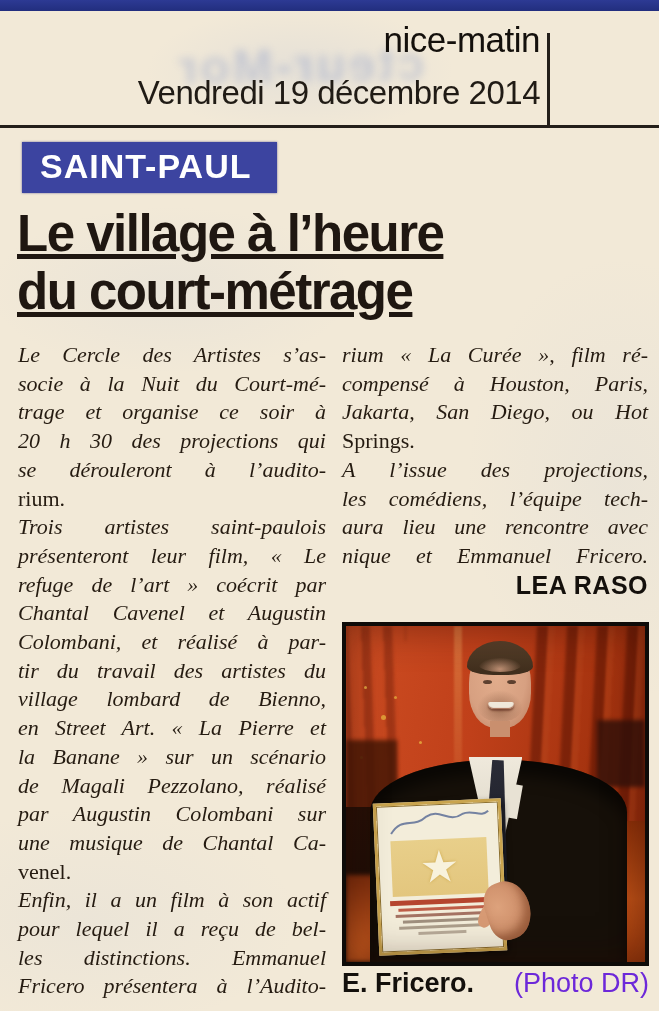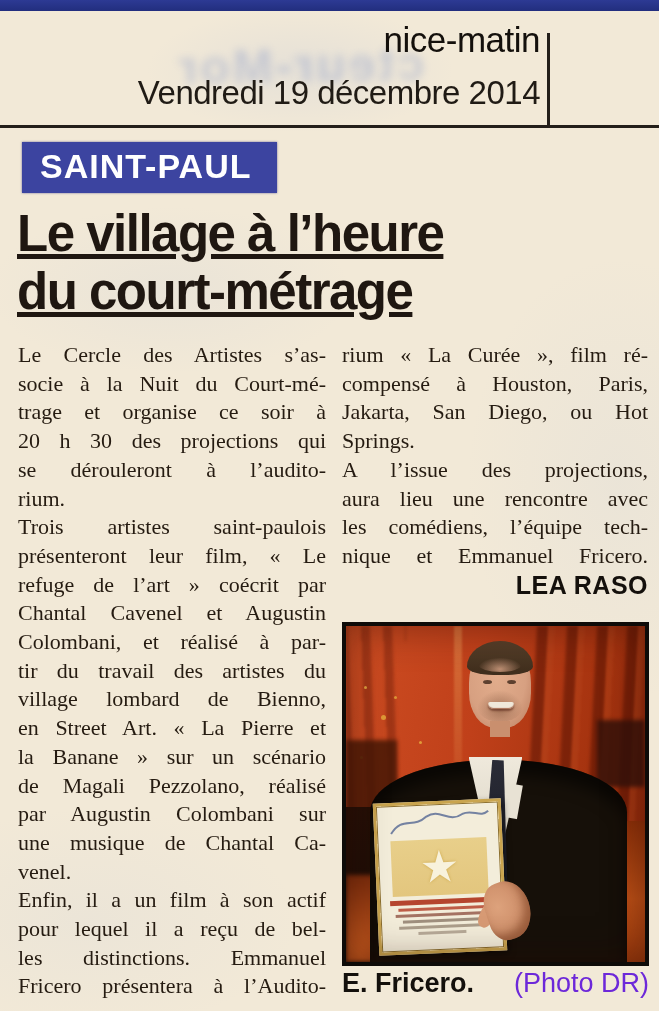--- a/index.html
+++ b/index.html
@@ -29,21 +29,21 @@
     padding:7px 26px 10px 18px;box-shadow:0 0 2px rgba(30,30,120,.6);}
   .banner span{color:#fff;font-weight:bold;font-size:34px;letter-spacing:1px;line-height:1;}
   .headline{position:absolute;left:17px;top:205px;margin:0;width:620px;
     font-size:51px;line-height:58px;font-weight:bold;letter-spacing:-1.5px;
     color:var(--headline_ink,#1f1711);white-space:pre-line;text-decoration:underline;}
   .col{position:absolute;top:341px;}
   .col-left{left:18px;width:308px;}
   .col-right{left:342px;width:306px;}
   .bodyline{font-family:"Liberation Serif",serif;font-size:22px;line-height:28.7px;
     color:var(--ink,#251b11);text-align:left;white-space:normal;}
-  .bodyline.just{text-align:justify;text-align-last:justify;}
+  .bodyline.just{text-align:justify;text-align-last:justify;font-style:italic;}
   .byline{text-align:right;font-weight:bold;font-size:25px;
     letter-spacing:.5px;color:#14100c;}
   
   .photo{position:absolute;left:342px;top:622px;width:299px;height:336px;
     border:4px solid #0e0b08;overflow:hidden;
     background:linear-gradient(100deg,#cd4d22 0%,var(--curtain_red,#c0401a) 40%,#a5330f 75%,var(--curtain_deep,#8c280b) 100%);}
   .photo::after{content:'';position:absolute;inset:0;box-shadow:inset 0 0 42px rgba(40,8,0,.45);pointer-events:none;}
   .photo .abs{position:absolute;}
   .folds{right:0;top:0;width:40%;height:74%;filter:blur(1px);
     background:repeating-linear-gradient(93deg,rgba(70,12,0,0) 0 10px,rgba(70,12,0,.45) 14px 22px,rgba(190,80,35,.25) 24px 30px);}
@@ -157,22 +157,22 @@
       <div class="bodyline just">Fricero présentera à l’Audito-</div>
     </div>
 
   <div class="col col-right">
     <div>
         <div class="bodyline just">rium « La Curée », film ré-</div>
         <div class="bodyline just">compensé à Houston, Paris,</div>
         <div class="bodyline just">Jakarta, San Diego, ou Hot</div>
         <div class="bodyline">Springs.</div>
         <div class="bodyline just">A l’issue des projections,</div>
+        <div class="bodyline just">les comédiens, l’équipe tech-</div>
         <div class="bodyline just">aura lieu une rencontre avec</div>
-        <div class="bodyline just">les comédiens, l’équipe tech-</div>
         <div class="bodyline just">nique et Emmanuel Fricero.</div>
       </div>
     <div class="byline">LEA RASO</div>
   </div>
 
   <div class="photo">
     <div class="abs folds"></div>
     <div class="abs fold-left"></div>
     <div class="abs seam"></div>
     <div class="abs sparkles"></div>

